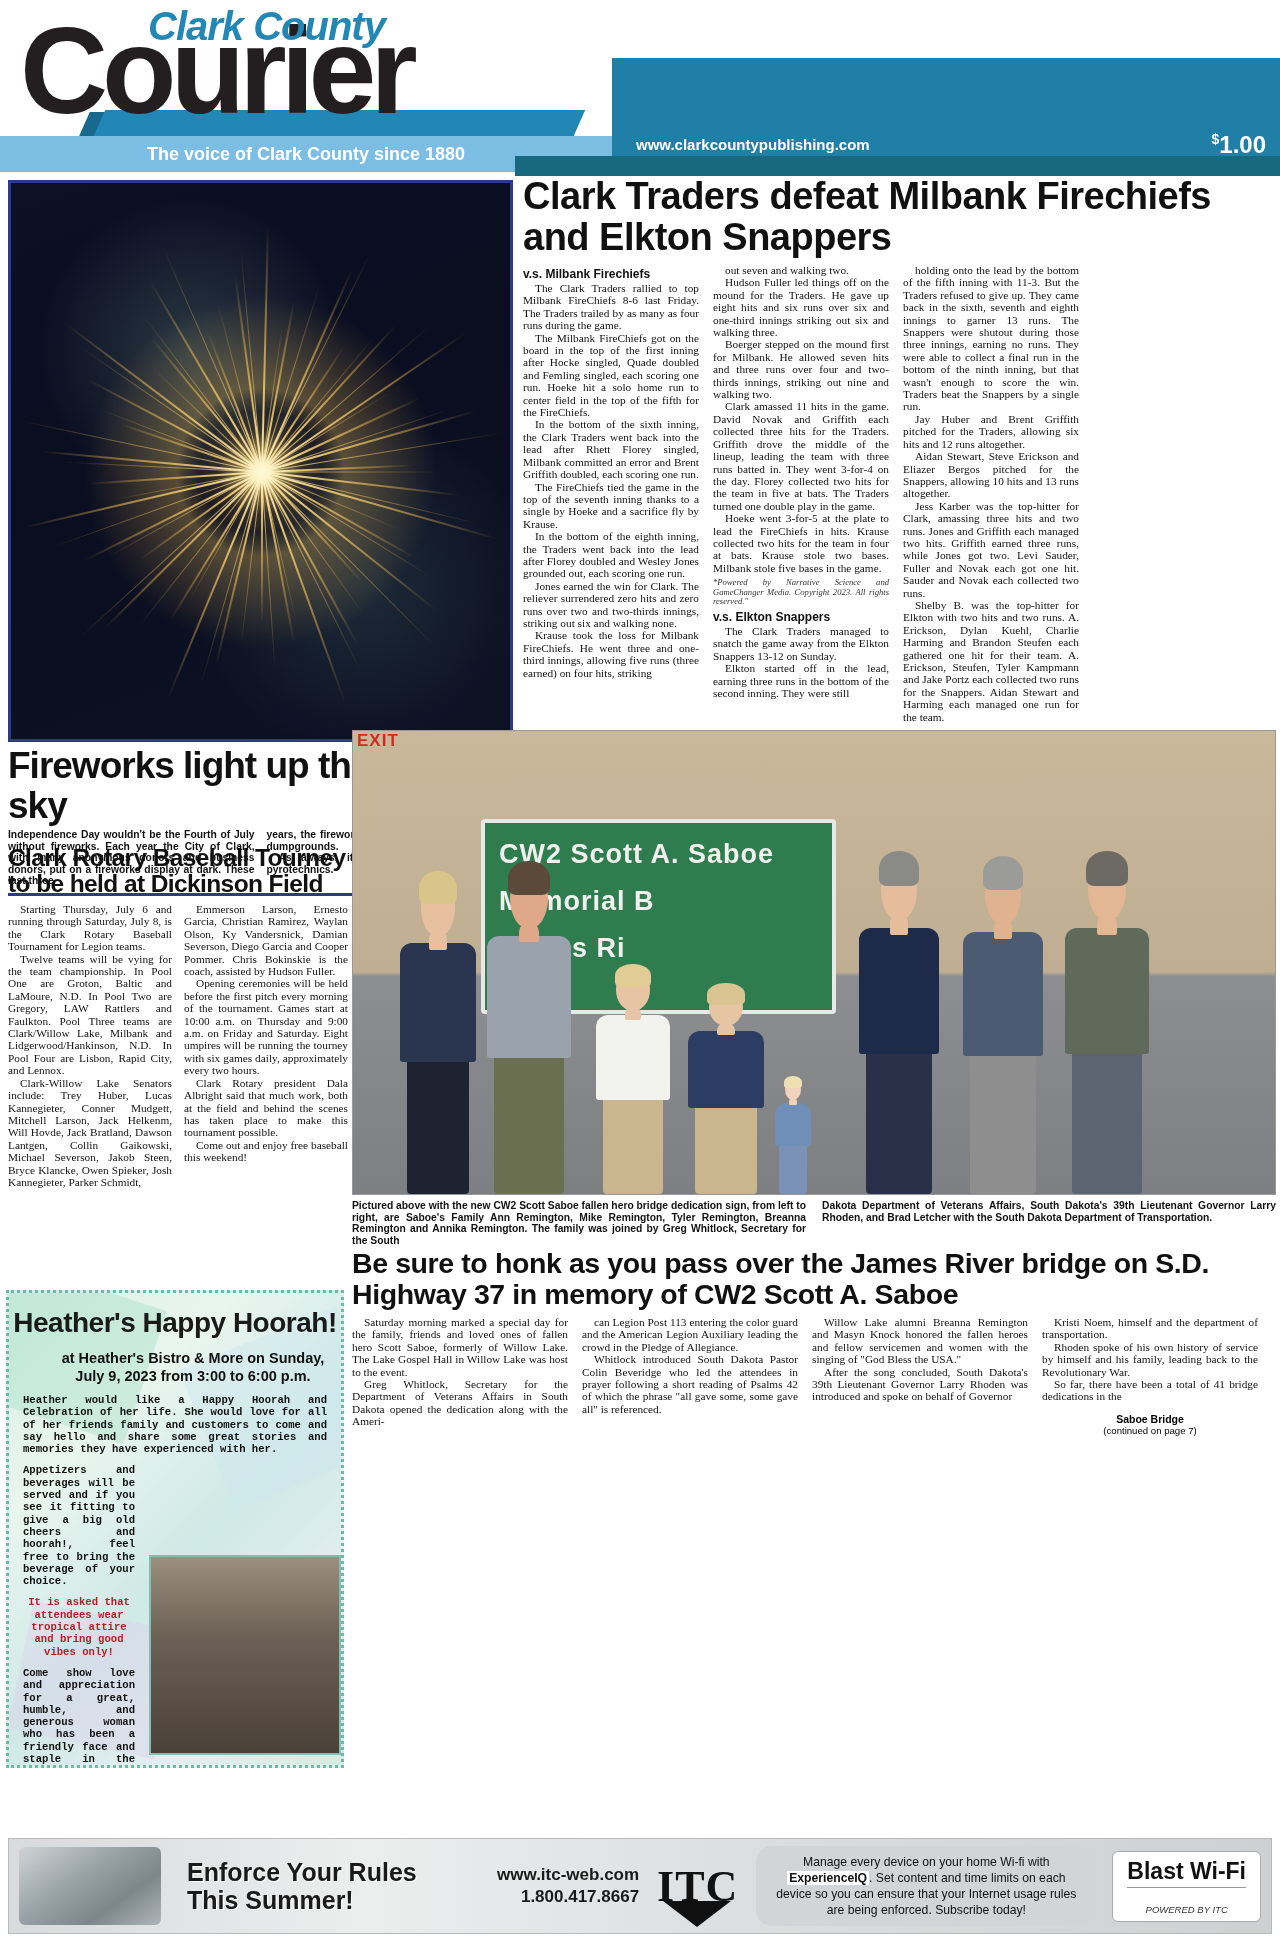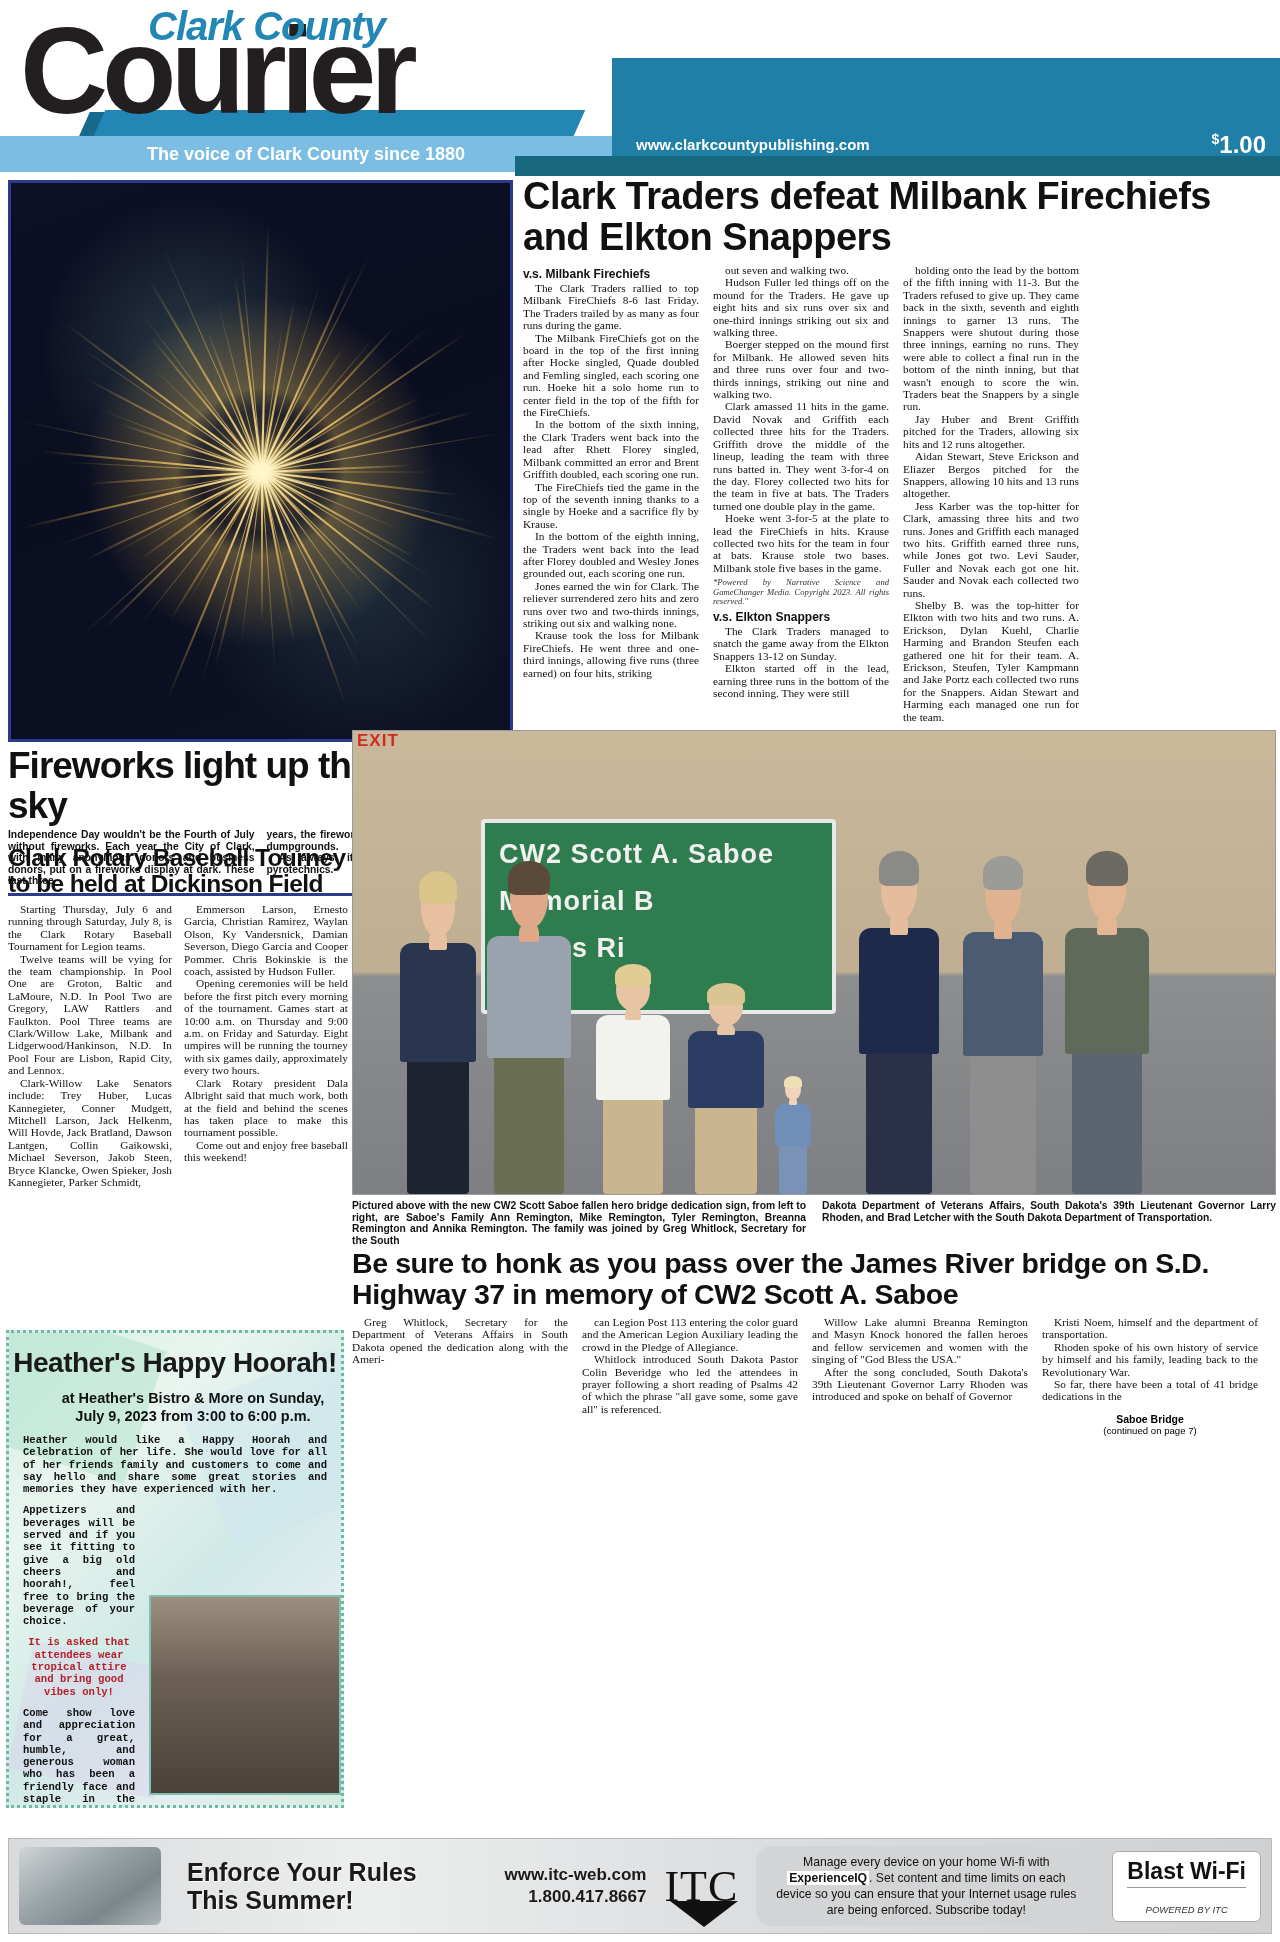--- a/index.html
+++ b/index.html
@@ -210,21 +210,21 @@
   }
   #saboe-cols .scol{ width:216px; }
   #saboe-cont{
     font-family:"Liberation Sans", sans-serif; font-weight:bold;
     font-size:10.5px; text-align:center; margin-top:10px;
   }
   #saboe-cont .c2{ font-weight:normal; font-size:9.6px; }
 
   
   #heather-ad{
-    position:absolute; left:6px; top:1330px; width:338px; height:478px;
+    position:absolute; left:6px; top:1290px; width:338px; height:478px;
     border:3px dotted #6fb8a8;
     background:linear-gradient(135deg,#d8f0e4 0%,#e9f5ef 28%,#cfe9e6 55%,#e4eef0 78%,#d6ecdf 100%);
     overflow:hidden;
   }
   #heather-ad .poly{ position:absolute; opacity:.45; }
   #heather-title{
     position:relative; text-align:center; margin-top:14px;
     font-family:"Liberation Sans", sans-serif; font-weight:bold;
     font-size:28px; color:#1a1a1a; letter-spacing:-0.5px;
   }
@@ -264,21 +264,21 @@
     font-size:25px; line-height:28px; color:#1a1a1a;
     text-shadow:1px 1px 0 #fff;
   }
   #itc-contact{
     margin-left:auto; text-align:right; flex:none;
     font-family:"Liberation Sans", sans-serif; font-weight:bold;
     font-size:17px; line-height:22px; color:#1a1a1a;
   }
   #itc-logo{
     margin:0 18px; flex:none;
-    font-family:"Liberation Serif", serif; font-weight:normal;
+    font-family:"Liberation Serif", serif; font-weight:bold;
     font-size:44px; color:#111; letter-spacing:1px; position:relative;
   }
   #itc-arrow{
     position:absolute; left:6px; top:40px; width:0; height:0;
     border-left:34px solid transparent; border-right:34px solid transparent;
     border-top:26px solid #111;
   }
   #itc-msg{
     flex:none; width:340px; padding:8px 14px; border-radius:16px;
     background:#d3d4d6;
@@ -532,20 +532,21 @@
 </div>
 
 <div id="gp-caption">
   <div class="cap-sans">Pictured above with the new CW2 Scott Saboe fallen hero bridge dedication sign, from left to right, are Saboe's Family Ann Remington, Mike Remington, Tyler Remington, Breanna Remington and Annika Remington. The family was joined by Greg Whitlock, Secretary for the South</div>
   <div class="cap-sans">Dakota Department of Veterans Affairs, South Dakota's 39th Lieutenant Governor Larry Rhoden, and Brad Letcher with the South Dakota Department of Transportation.</div>
 </div>
 
 <div id="saboe-hl" class="hl-main">Be sure to honk as you pass over the James River bridge on S.D. Highway 37 in memory of CW2 Scott A. Saboe</div>
 <div id="saboe-cols">
   <div class="scol body-col">
+      <p>Saturday morning marked a special day for the family, friends and loved ones of fallen hero Scott Saboe, formerly of Willow Lake. The Lake Gospel Hall in Willow Lake was host to the event.</p>
       <p>Greg Whitlock, Secretary for the Department of Veterans Affairs in South Dakota opened the dedication along with the Ameri-</p>
     </div>
   <div class="scol body-col">
       <p>can Legion Post 113 entering the color guard and the American Legion Auxiliary leading the crowd in the Pledge of Allegiance.</p>
       <p>Whitlock introduced South Dakota Pastor Colin Beveridge who led the attendees in prayer following a short reading of Psalms 42 of which the phrase "all gave some, some gave all" is referenced.</p>
     </div>
   <div class="scol body-col">
       <p>Willow Lake alumni Breanna Remington and Masyn Knock honored the fallen heroes and fellow servicemen and women with the singing of "God Bless the USA."</p>
       <p>After the song concluded, South Dakota's 39th Lieutenant Governor Larry Rhoden was introduced and spoke on behalf of Governor</p>
     </div>

